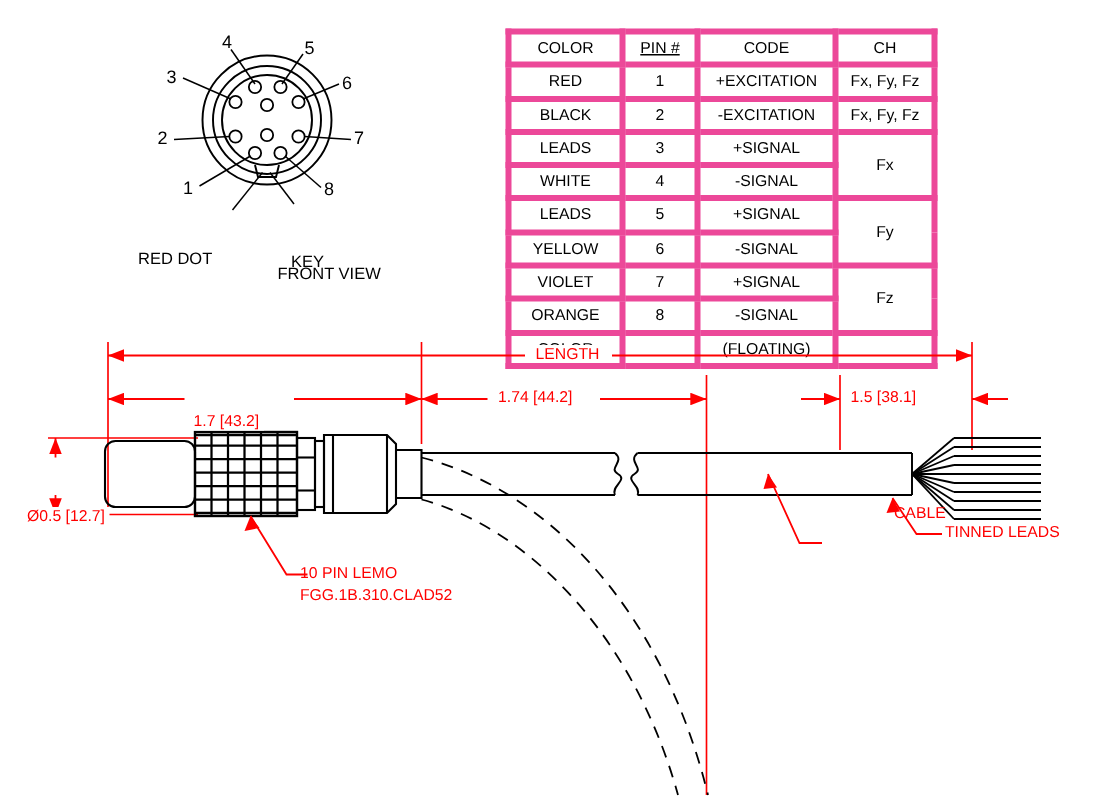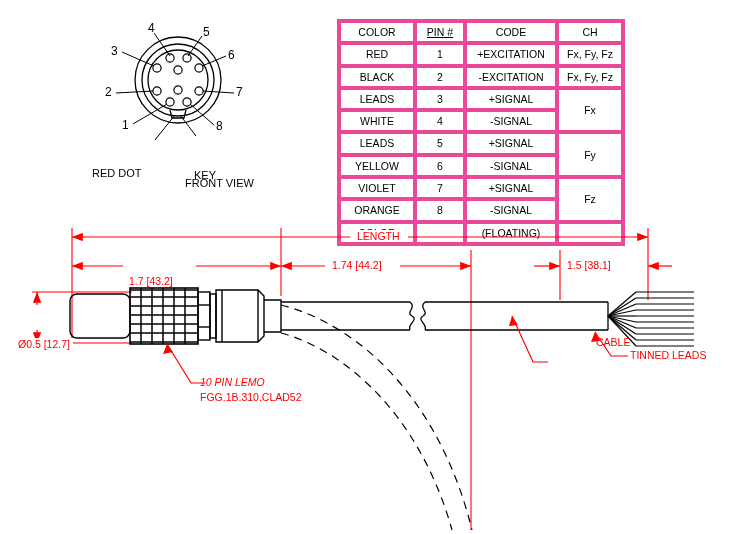--- a/index.html
+++ b/index.html
@@ -288,18 +288,18 @@
       <path d="M595,332 L591,342 L600,341 Z"></path>
     </g>
   </svg>
 
   <div class="dimtxt" style="left:354px;top:230px;">LENGTH</div>
   <div class="dimtxt" style="left:126px;top:275px;">1.7 [43.2]</div>
   <div class="dimtxt" style="left:329px;top:259px;">1.74 [44.2]</div>
   <div class="dimtxt" style="left:564px;top:259px;">1.5 [38.1]</div>
   <div class="dimtxt" style="left:15px;top:310px;margin-top:28px;">Ø0.5 [12.7]</div>
 
-  <div class="txt red sm" style="left:200px;top:376px;font-style:italic;">10 PIN LEMO</div>
+  <div class="txt red sm" style="left:200px;top:376px;">10 PIN LEMO</div>
   <div class="txt red sm" style="left:200px;top:391px;">FGG.1B.310.CLAD52</div>
   <div class="txt red sm" style="left:548px;top:336px;margin-left:48px;">CABLE</div>
   <div class="txt red sm" style="left:630px;top:349px;">TINNED LEADS</div>
 
 </div>
 
 </body></html>

